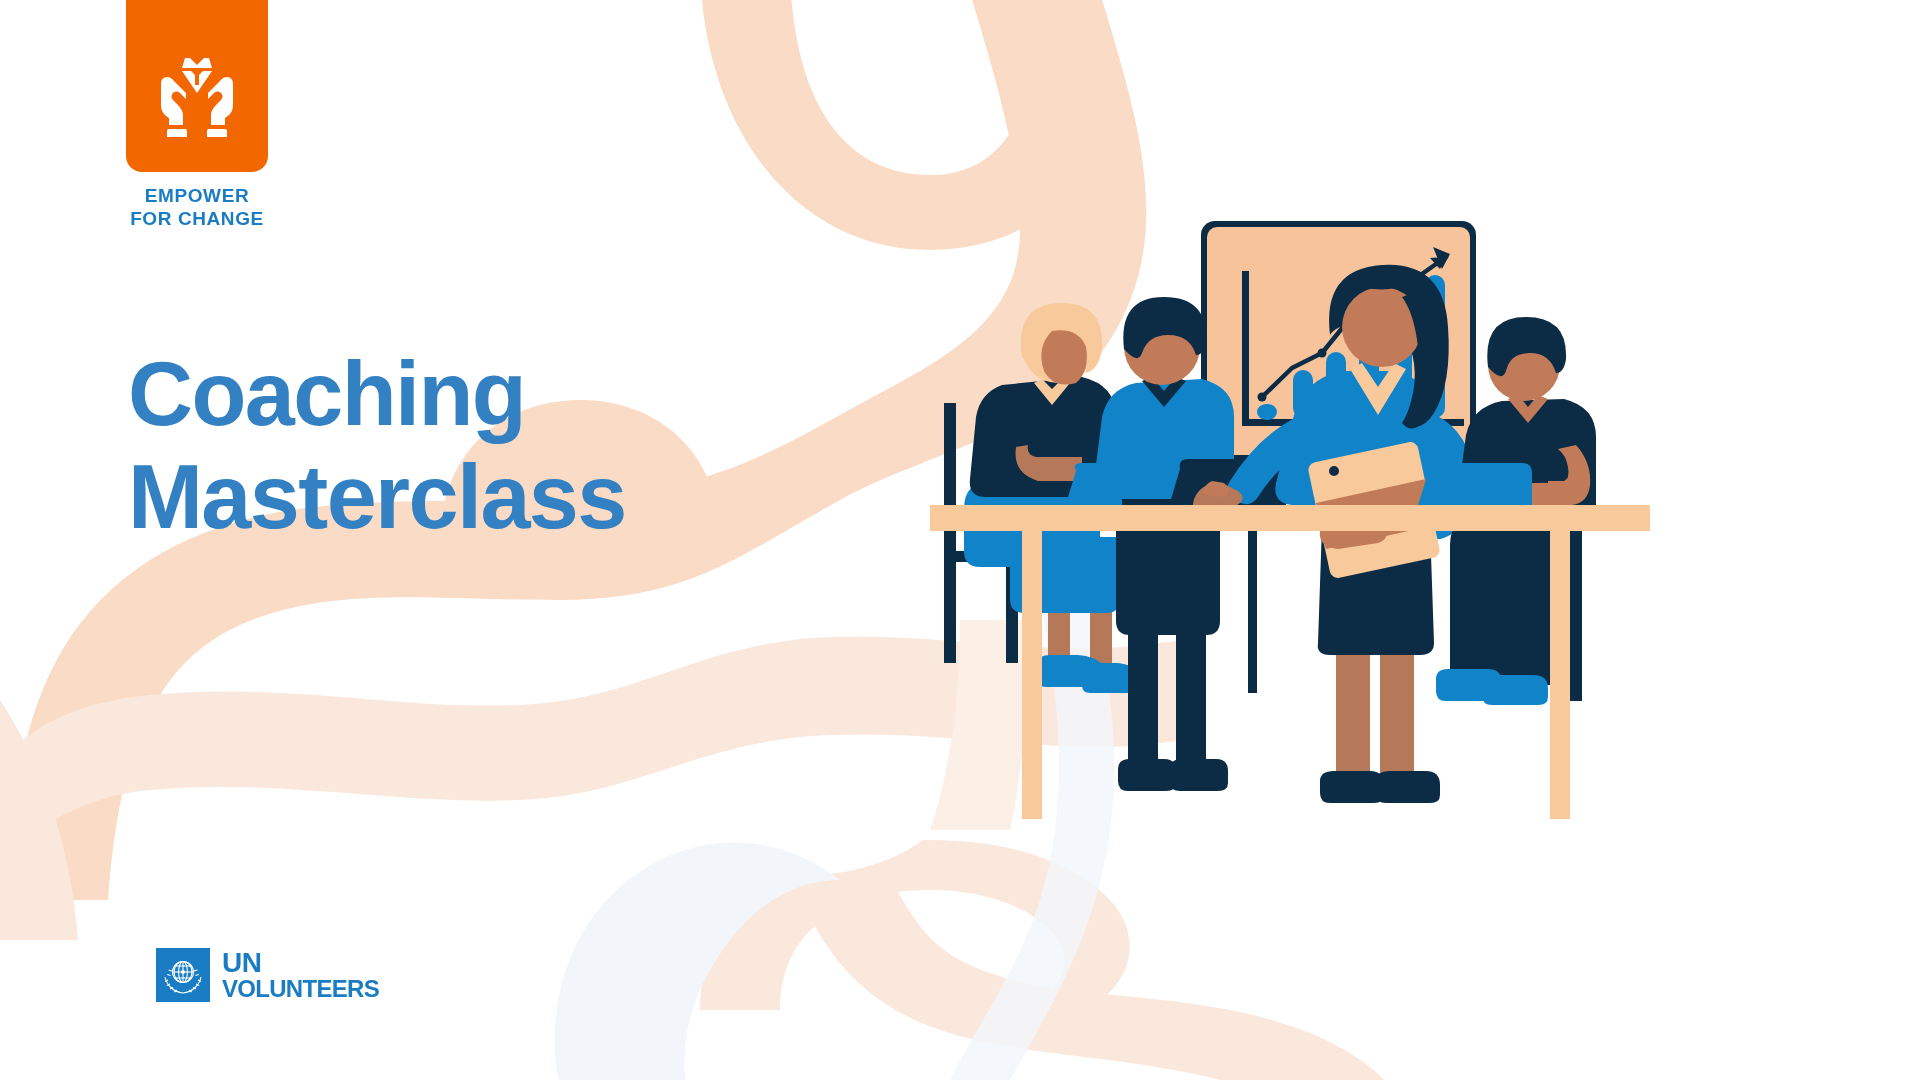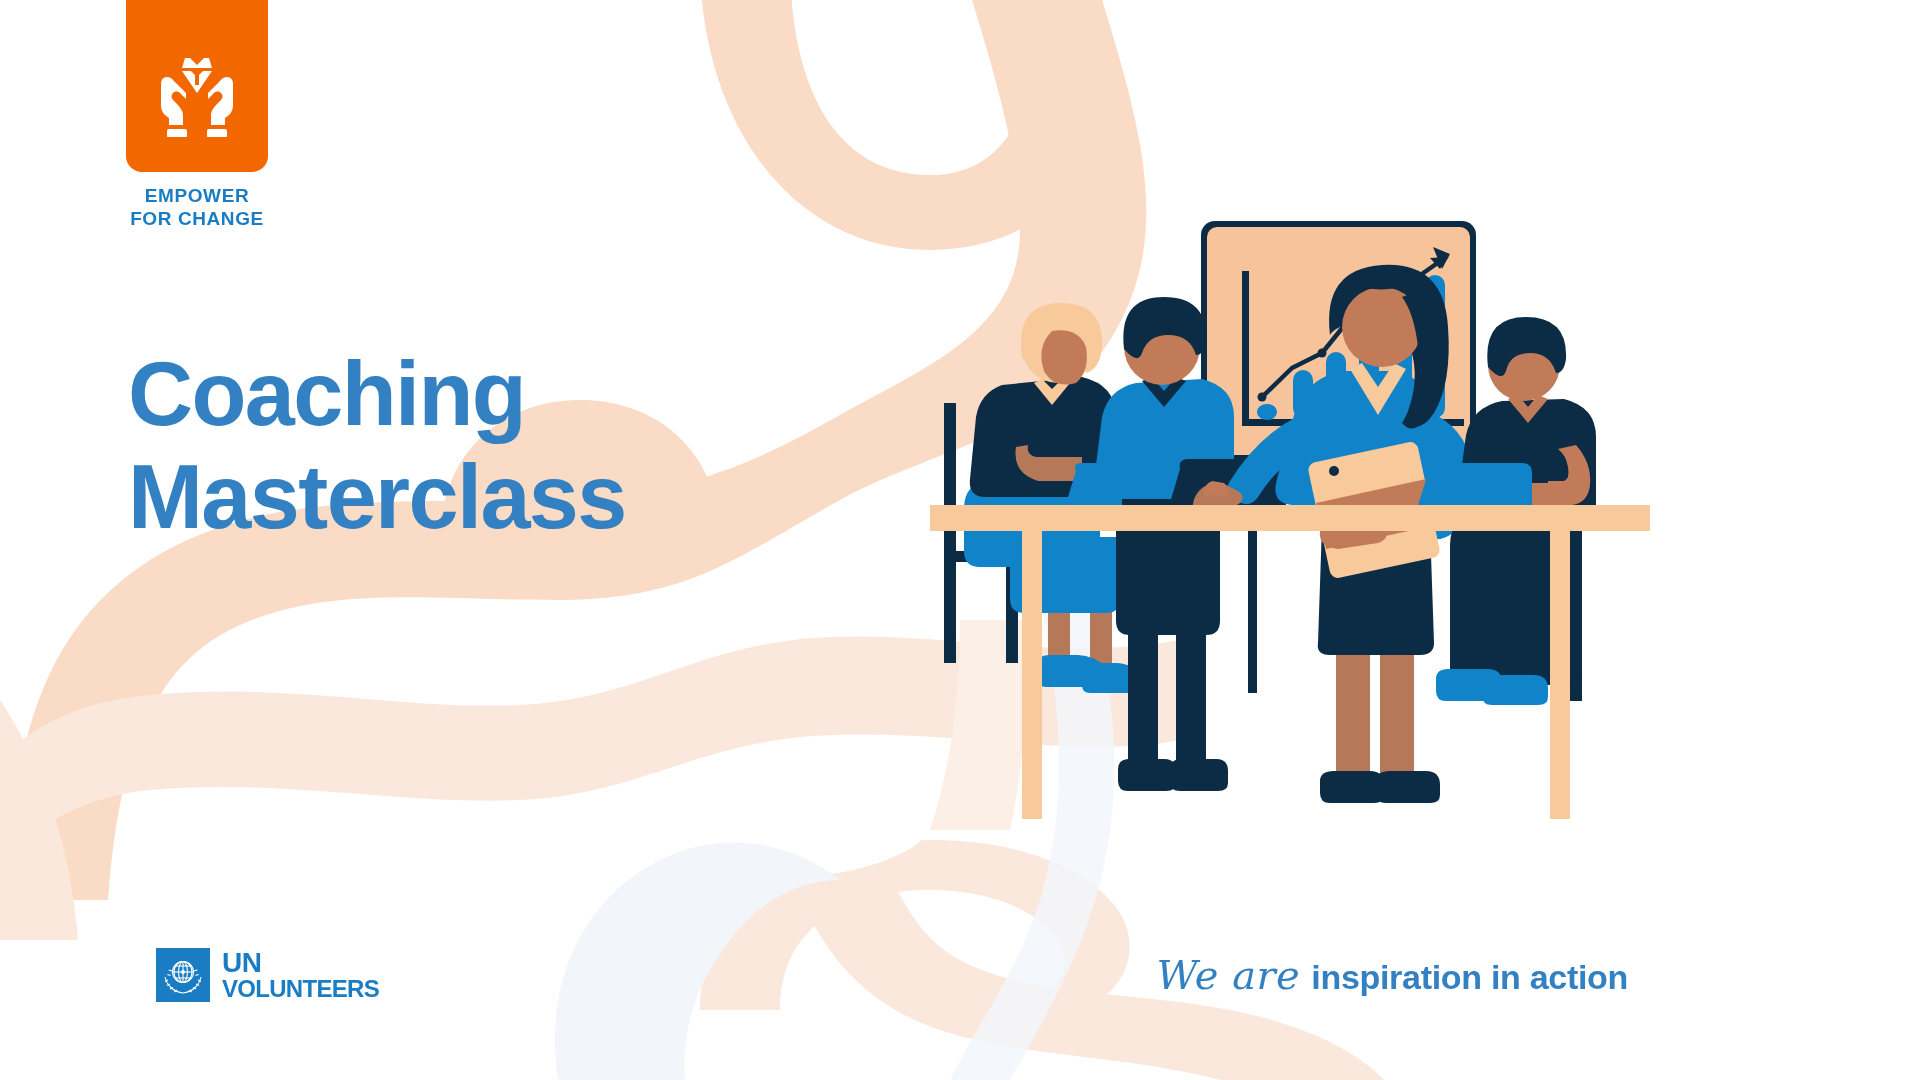--- a/index.html
+++ b/index.html
@@ -256,24 +256,20 @@
         </g>
         <circle cx="27" cy="24" r="2.0" fill="#FFFFFF"></circle>
       </svg>
     </div>
     <div id="un-wordmark">
       <span class="ln one">UN</span>
       <span class="ln two">VOLUNTEERS</span>
     </div>
   </div>
 
-  <div id="tagline">
-    <span class="script">We are</span>
-    <span class="bold">inspiration in action</span>
-  </div>
 
   <svg id="illustration" viewBox="0 0 850 660" xmlns="http://www.w3.org/2000/svg">
 
     <g>
 
       <rect x="318" y="268" width="9" height="240" fill="#0C2B45"></rect>
       <rect x="452" y="268" width="9" height="240" fill="#0C2B45"></rect>
 
       <rect x="271" y="36" width="275" height="240" rx="14" fill="#0C2B45"></rect>
       <rect x="277" y="42" width="263" height="228" rx="10" fill="#F7C39B"></rect>

